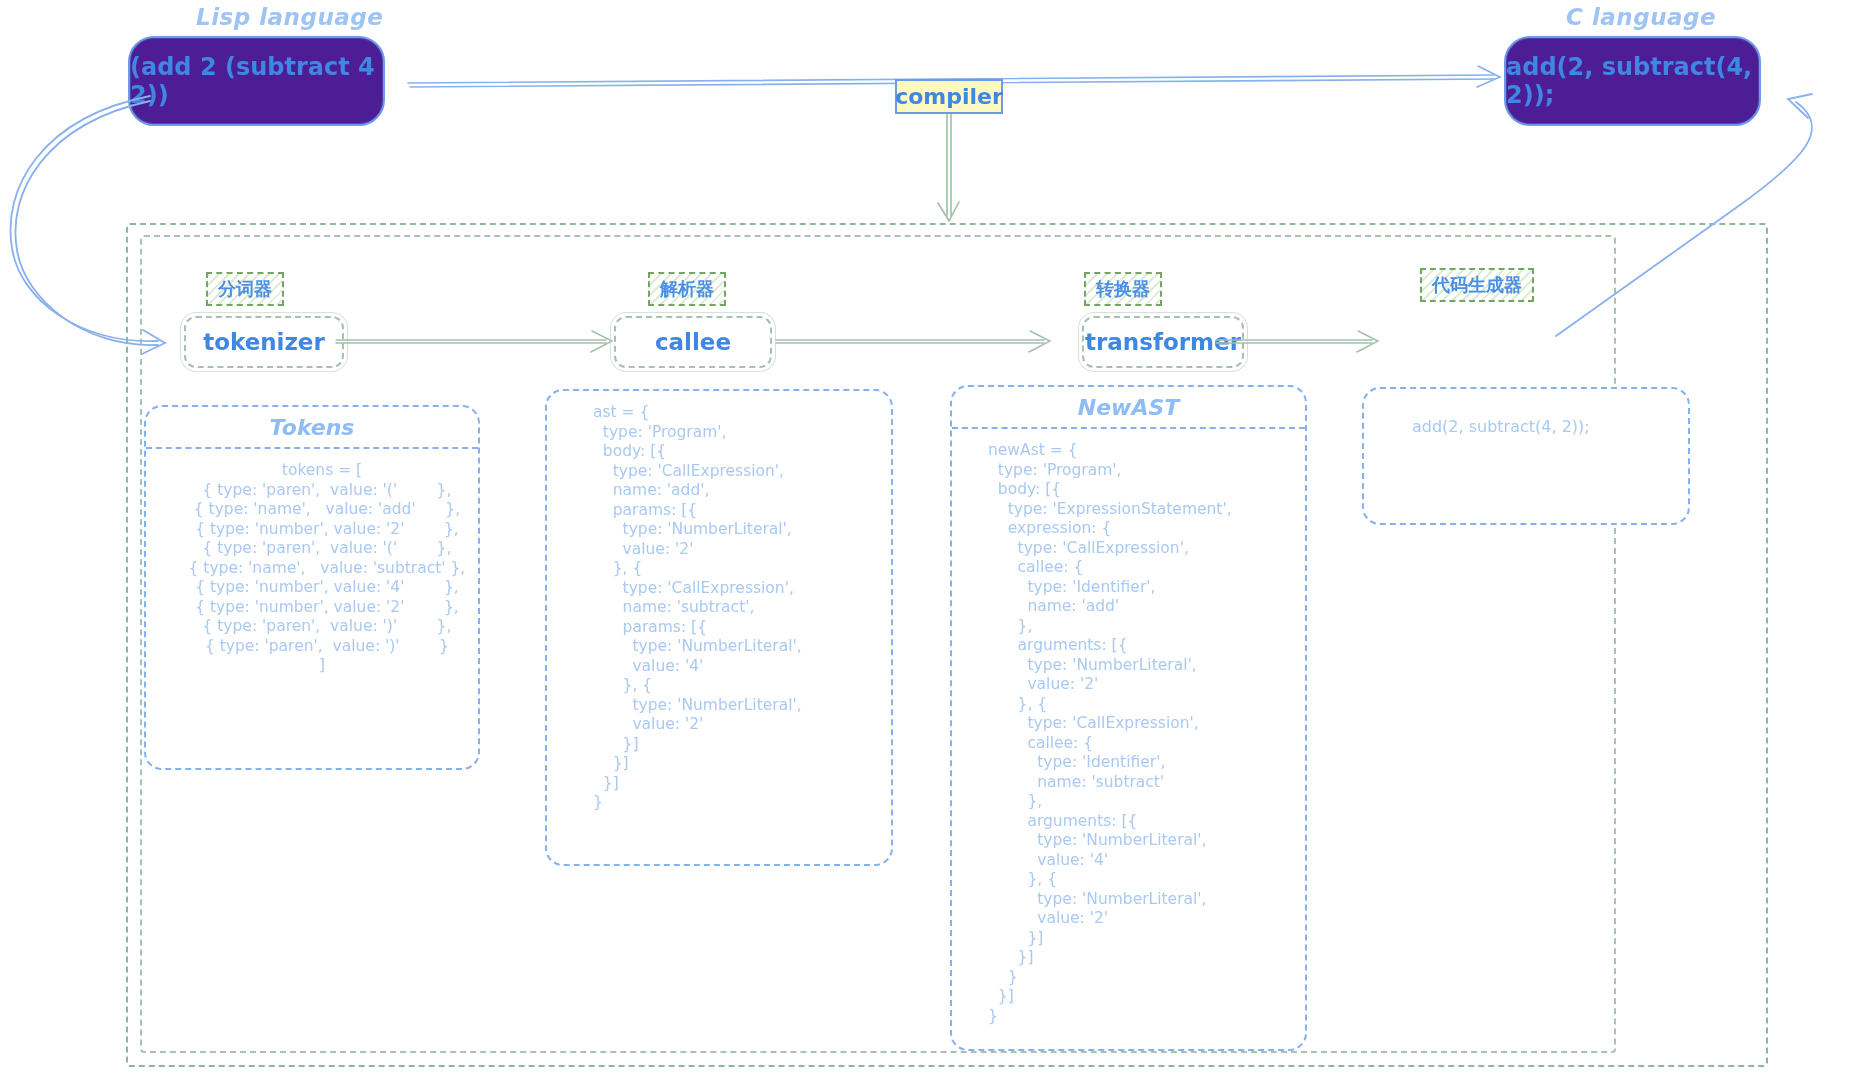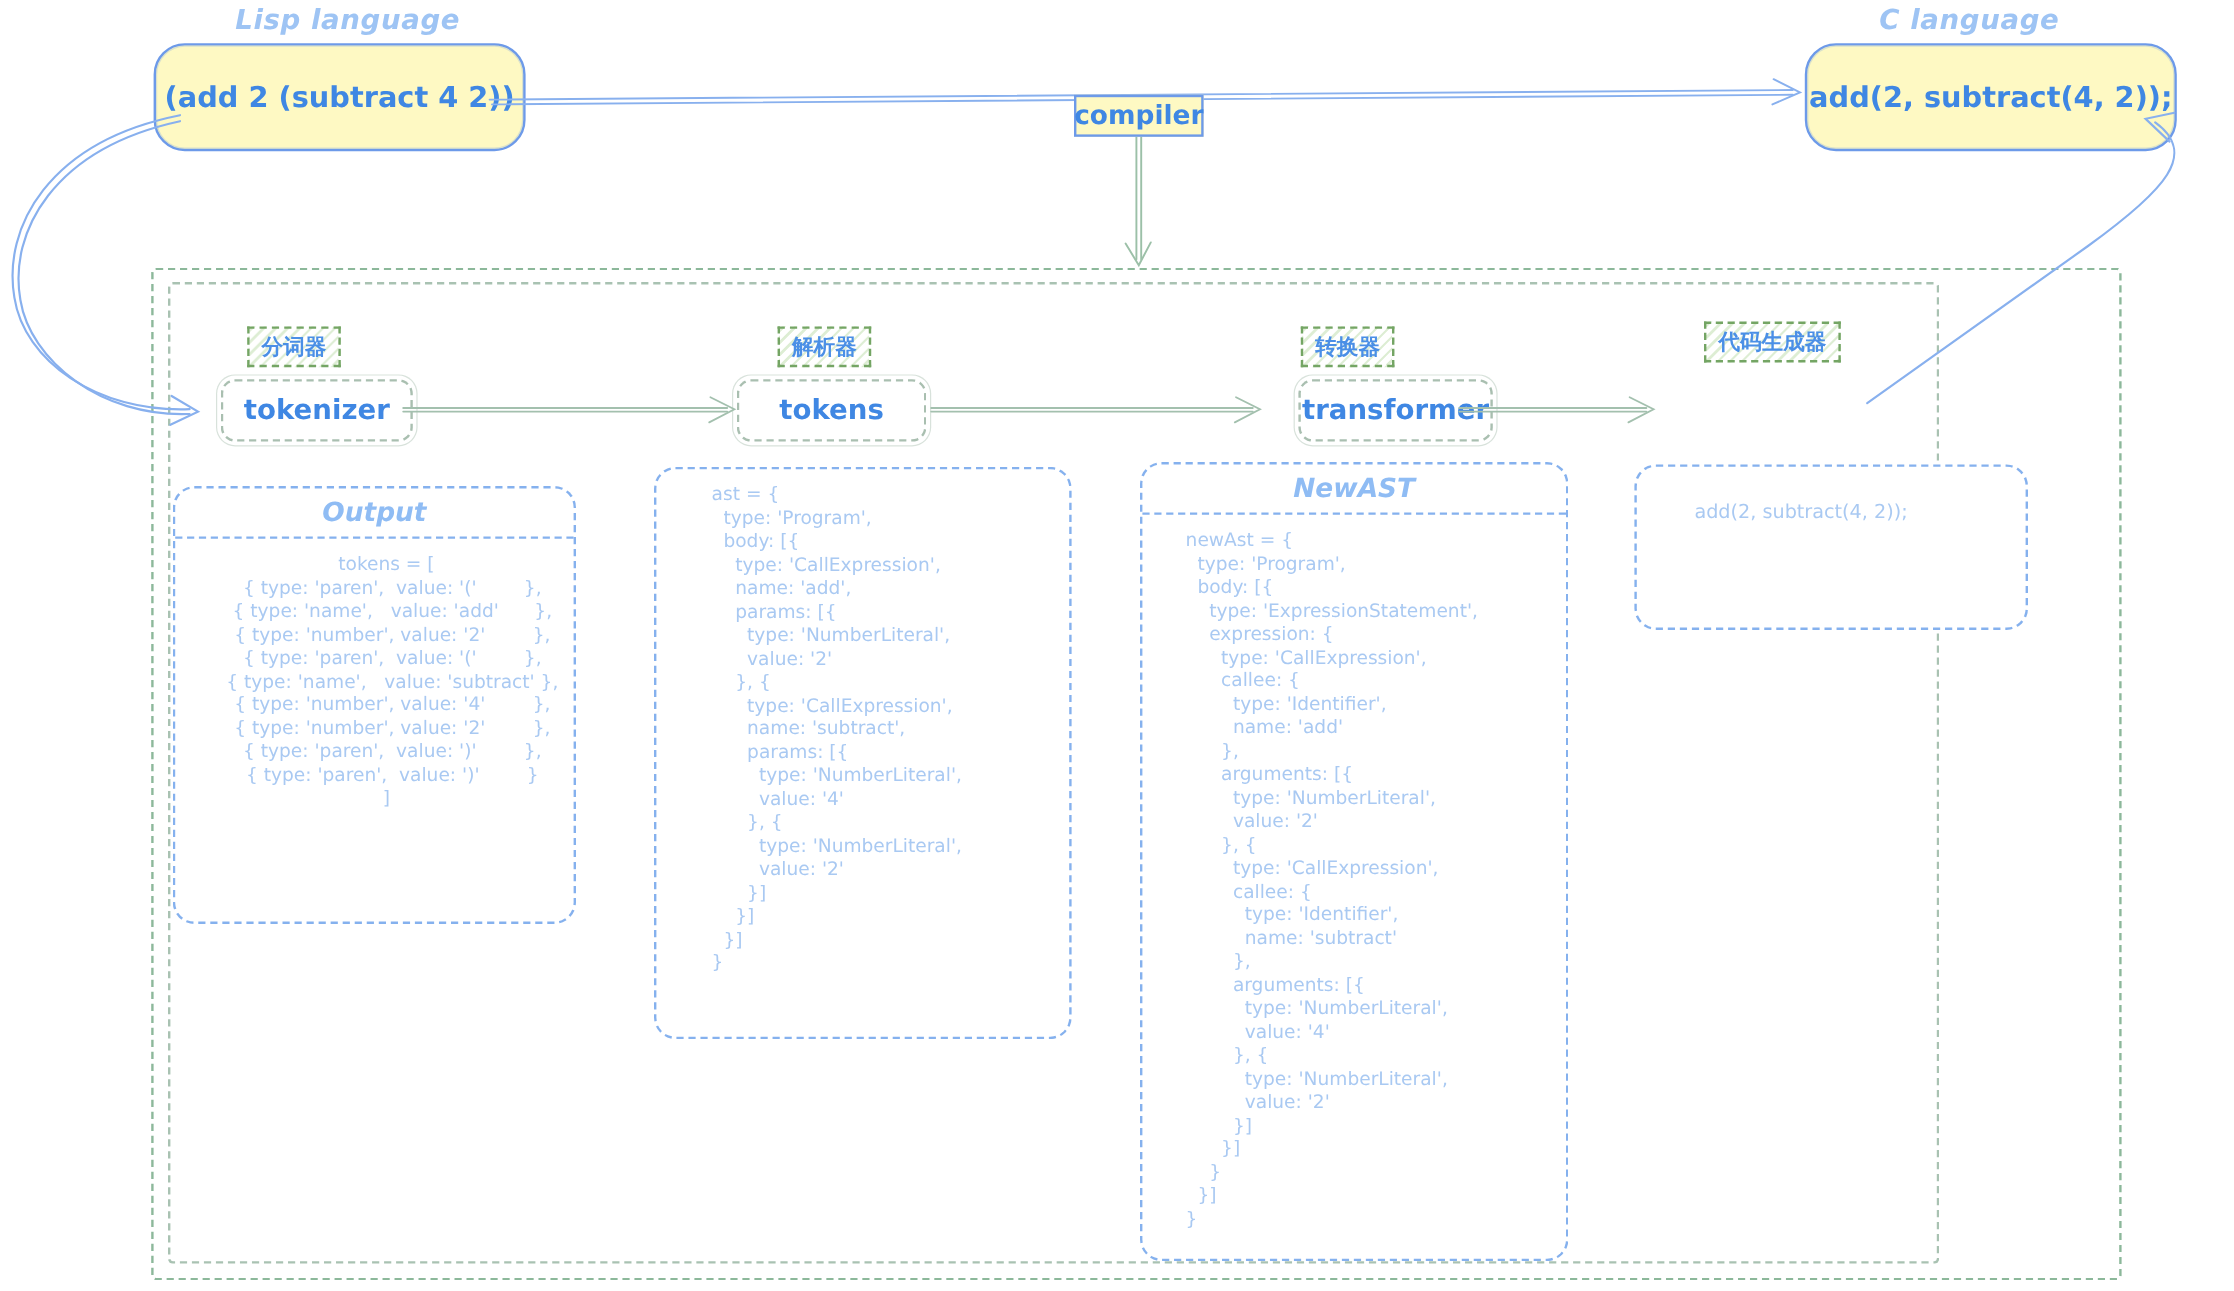--- a/index.html
+++ b/index.html
@@ -2,22 +2,22 @@
 <html><head>
 <meta charset="utf-8">
 <style>
   * { margin:0; padding:0; box-sizing:border-box; }
   body { background:#ffffff; font-family:"DejaVu Sans","Liberation Sans",sans-serif; }
   .canvas { position:relative; width:1862px; height:1076px; background:#fff; overflow:hidden; }
 
   
   .lang-label { position:absolute; font-size:23px; font-style:italic; font-weight:bold;
                 color:#9ec4f4; letter-spacing:0.5px; }
-  .lang-box { position:absolute; width:310px; height:90px; border:2.5px solid #6d9ae9;
-              border-radius:26px; background:#fef9c3; display:flex; align-items:center;
+  .lang-box { position:absolute; width:257px; height:90px; border:2.5px solid #6d9ae9;
+              border-radius:26px; background:#4c1d95; display:flex; align-items:center;
               justify-content:center; box-shadow:0 0 0 1px rgba(109,154,233,.25) inset; }
   .lang-code { font-size:24px; font-weight:bold; color:#3f87e3; }
 
   .compiler-badge { position:absolute; left:895px; top:79px; width:108px; height:35px;
                     background:#fef9c3; border:2px solid #6d9ae9; display:flex;
                     align-items:center; justify-content:center; z-index:5; }
   .compiler-badge span { font-size:22px; font-weight:bold; color:#3f87e3; }
 
   
   .outer-box { position:absolute; left:126px; top:223px; width:1642px; height:844px;
@@ -127,29 +127,29 @@
     <span>转换器</span>
   </div>
   <div class="cn-label" style="left:1420px; top:268px;">
     <span>代码生成器</span>
   </div>
 
   <div class="stage-box" style="left:184px; top:316px; width:160px;">
     <span>tokenizer</span>
   </div>
   <div class="stage-box" style="left:614px; top:316px; width:158px;">
-    <span>tokens</span>
+    <span>callee</span>
   </div>
   <div class="stage-box" style="left:1052px; top:316px; width:162px;margin-left:30px;">
     <span>transformer</span>
   </div>
 
   <div class="panel" id="panel-tokens" style="left:144px; top:405px; width:336px; height:365px;">
     <div class="panel-header">
-      <span>Output</span>
+      <span>Tokens</span>
     </div>
     <pre>tokens = [
   { type: 'paren',  value: '('        },
   { type: 'name',   value: 'add'      },
   { type: 'number', value: '2'        },
   { type: 'paren',  value: '('        },
   { type: 'name',   value: 'subtract' },
   { type: 'number', value: '4'        },
   { type: 'number', value: '2'        },
   { type: 'paren',  value: ')'        },

